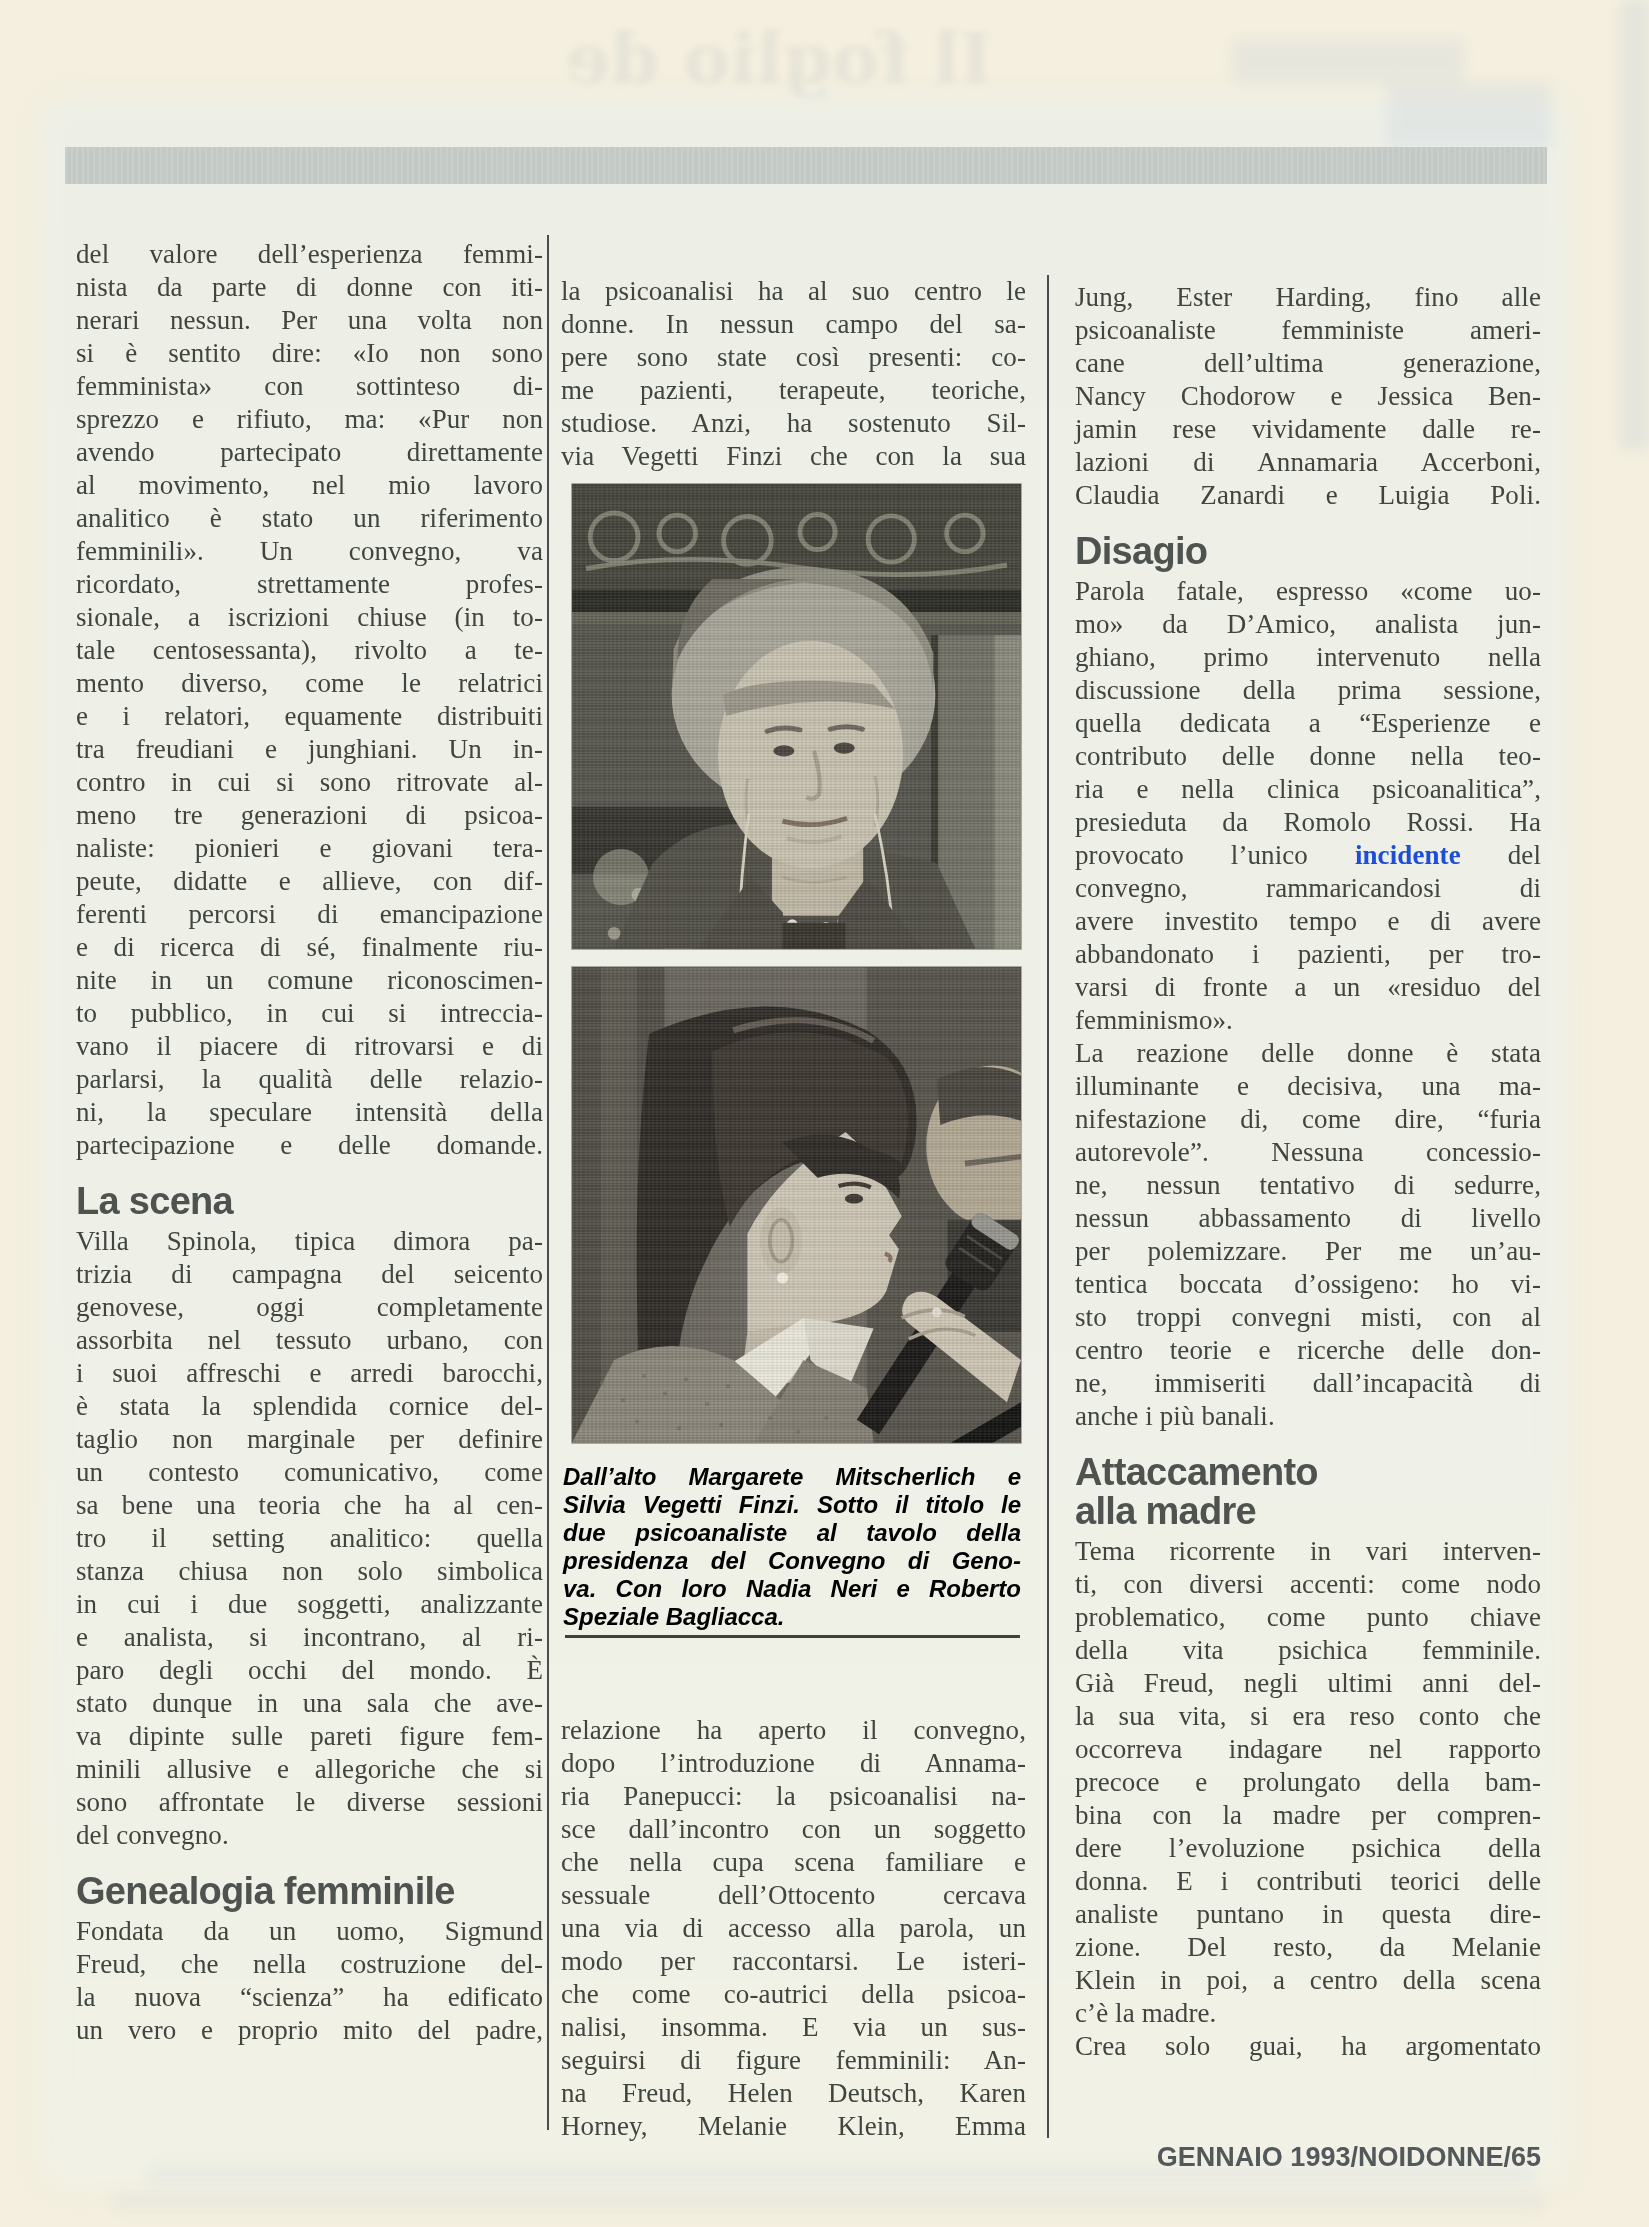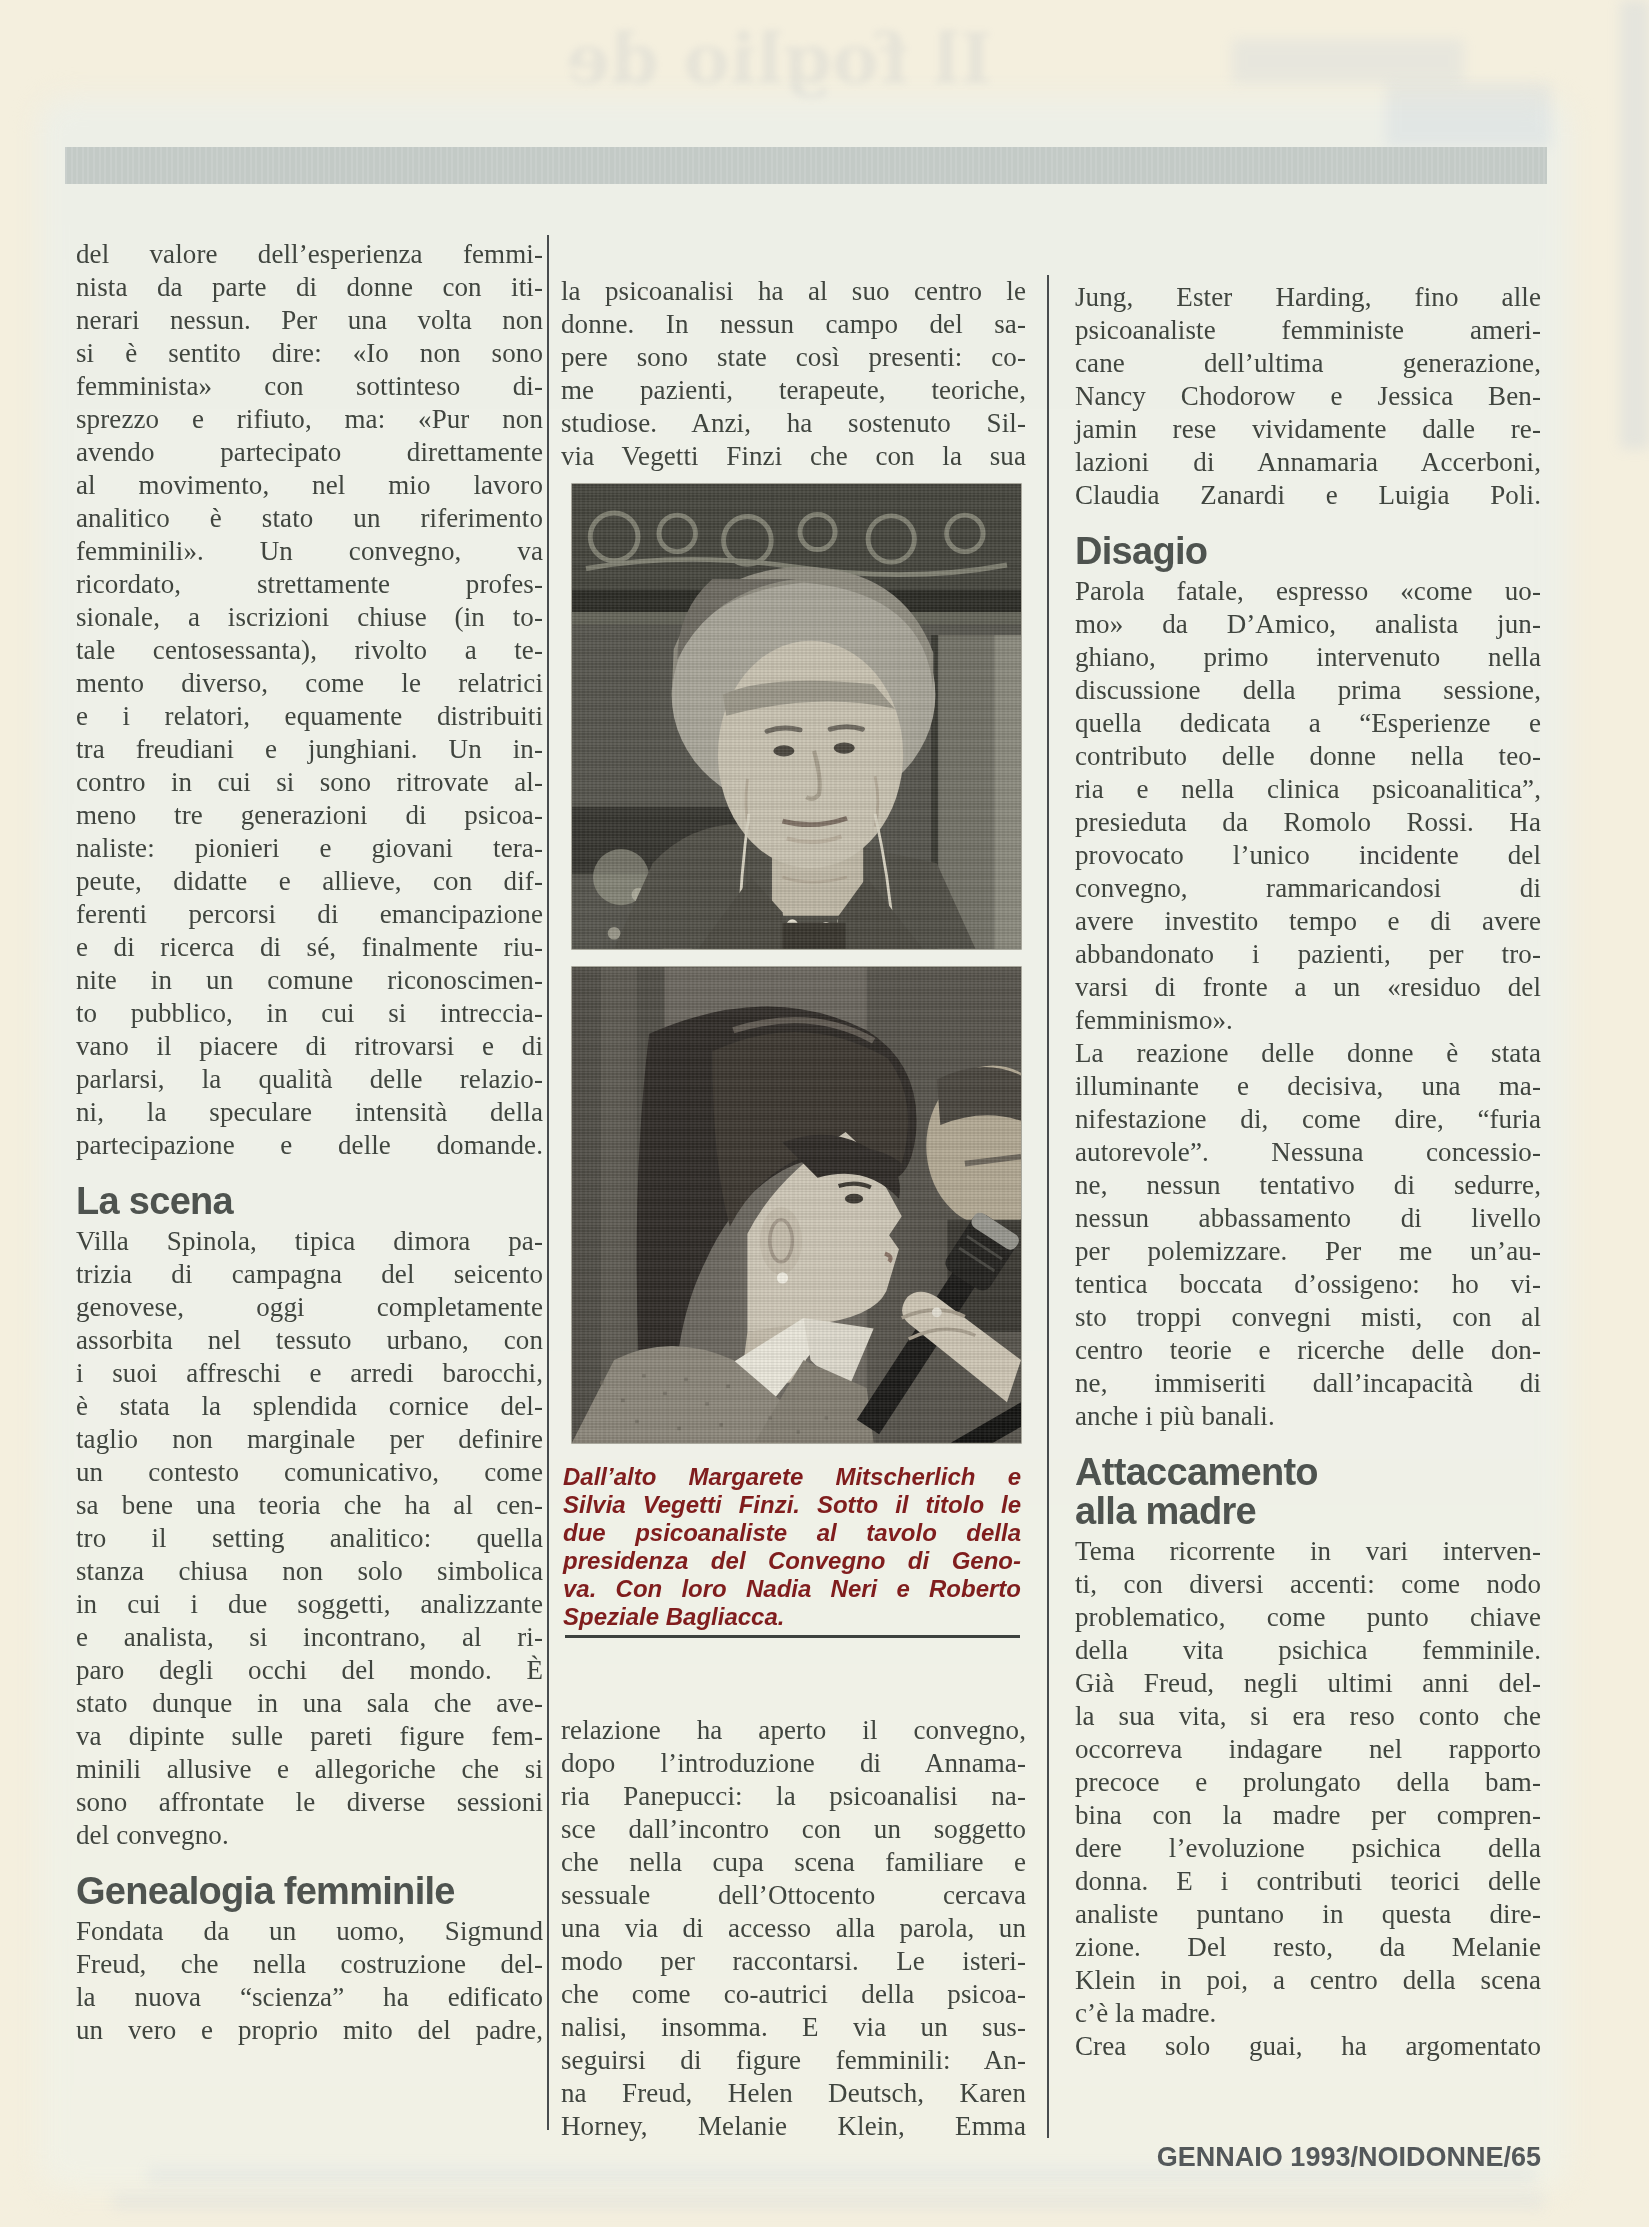--- a/index.html
+++ b/index.html
@@ -39,29 +39,29 @@
 
   .col{position:absolute;color:#40453f;}
   #col1{left:76px;top:238px;width:467px;}
   #col2a{left:561px;top:275px;width:465px;}
   #col2b{left:561px;top:1714px;width:465px;}
   #col3{left:1075px;top:281px;width:466px;}
 
   .para{font:27px/33px "Liberation Serif", serif;letter-spacing:0.1px;}
   .jline{text-align:justify;text-align-last:justify;white-space:normal;}
   .jline.last{text-align-last:left;}
-  .para b{font-weight:400;color:#404040;}
+  .para b{font-weight:700;color:#1d4ed8;}
 
   .head{
     font:700 38px/39px "Liberation Sans", sans-serif;
     color:#4e534f;letter-spacing:-0.7px;margin:19.7px 0 4.2px;
   }
   
   #caption{left:563px;top:1463px;width:458px;position:absolute;}
-  #caption .para{font:italic 700 24px/28px "Liberation Sans", sans-serif;color:#7f1d1d;letter-spacing:0;}
+  #caption .para{font:italic 700 24px/28px "Liberation Sans", sans-serif;color:#000000;letter-spacing:0;}
   .caption-rule{position:absolute;left:565px;top:1635px;width:455px;height:2.8px;background:#3d423f;}
 
   .photo{
     position:absolute;left:572px;width:449px;overflow:hidden;background:#55544c;
     box-shadow:0 0 0 0.7px #8b887c;
   }
   #photo1{top:484px;height:465px;}
   #photo2{top:967px;height:476px;}
   .photo svg{display:block;}
   .grain{

